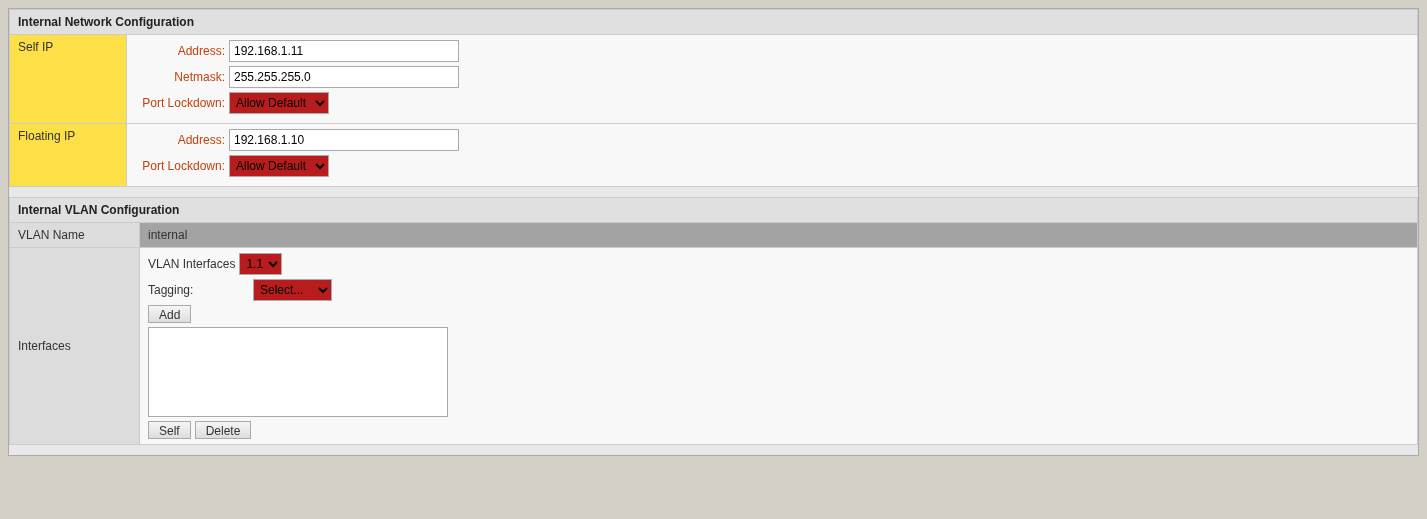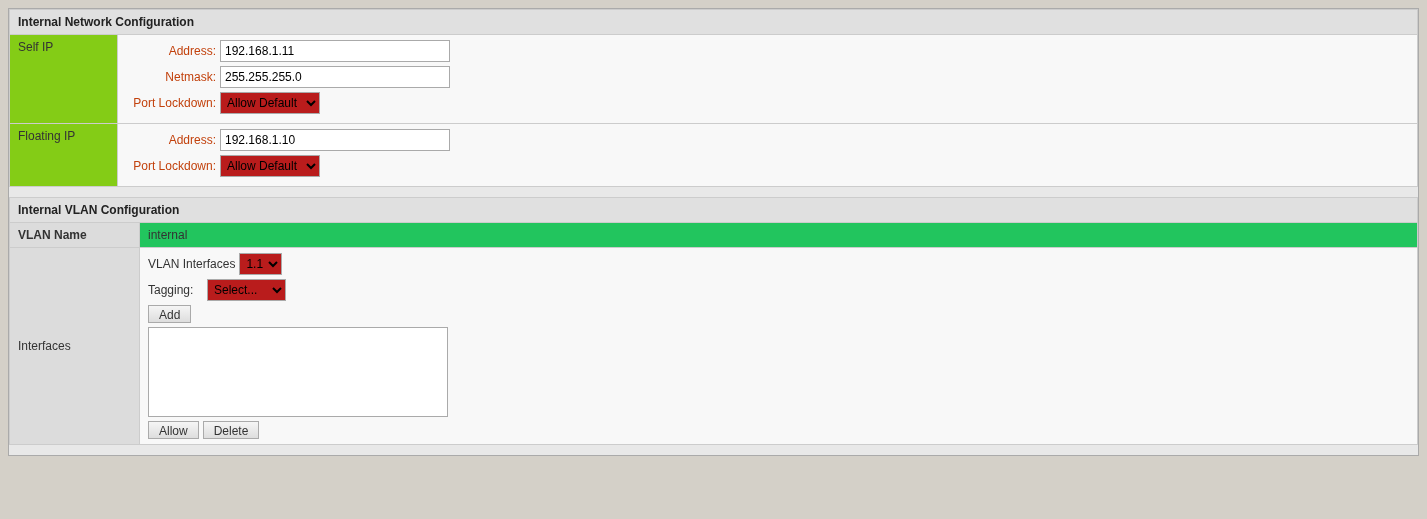--- a/index.html
+++ b/index.html
@@ -21,22 +21,22 @@
       background: #f0f0f0;
       border: 1px solid #ccc;
       margin-bottom: 0;
     }
     .config-table td {
       padding: 5px 8px;
       vertical-align: top;
       border: 1px solid #ccc;
     }
     .label-cell {
-      background: #84cc16;
-      width: 108px;
+      background: #fde047;
+      width: 117px;
       font-weight: normal;
       vertical-align: middle;
       border-left: 3px solid #4a6fa5;
       padding-left: 8px;
     }
     .field-label {
       color: #c2410c;
       display: inline-block;
       width: 90px;
       text-align: right;
@@ -71,24 +71,24 @@
       border: 1px solid #ccc;
     }
     .vlan-table td {
       padding: 5px 8px;
       border: 1px solid #ccc;
       vertical-align: middle;
     }
     .vlan-label-cell {
       background: #dcdcdc;
       width: 130px;
-      font-weight: bold;
+      font-weight: normal;
     }
     .vlan-value-cell {
-      background: #22c55e;
+      background: #a3a3a3;
     }
     .vlan-interfaces-cell {
       background: #f8f8f8;
       vertical-align: top;
       padding: 6px 8px;
     }
     .interfaces-textarea {
       width: 300px;
       height: 90px;
       border: 1px solid #aaa;
@@ -207,34 +207,34 @@
       <td class="interfaces-label-cell">Interfaces</td>
       <td class="vlan-interfaces-cell">
         <div class="field-row">
           <span style="margin-right:4px;">VLAN Interfaces</span>
           <select>
             <option>1.1</option>
             <option>1.2</option>
             <option>1.3</option>
           </select>
         </div>
-        <div class="field-row" style="margin-top:4px;">
+        <div class="field-row" style="margin-top:4px;gap:46px;">
           <span style="margin-right:4px; width:55px; display:inline-block;">Tagging:</span>
           <select>
             <option>Select...</option>
             <option>Tagged</option>
             <option>Untagged</option>
           </select>
         </div>
         <div style="margin-top:4px;">
           <button class="btn">Add</button>
         </div>
         <textarea class="interfaces-textarea" style=""></textarea>
         <div style="margin-top:4px; display:flex; gap:4px;">
-          <button class="btn">Allow</button>
+          <button class="btn">Self</button>
           <button class="btn">Delete</button>
         </div>
       </td>
     </tr>
   </tbody>
     </table>
 
 
 </div>
 

